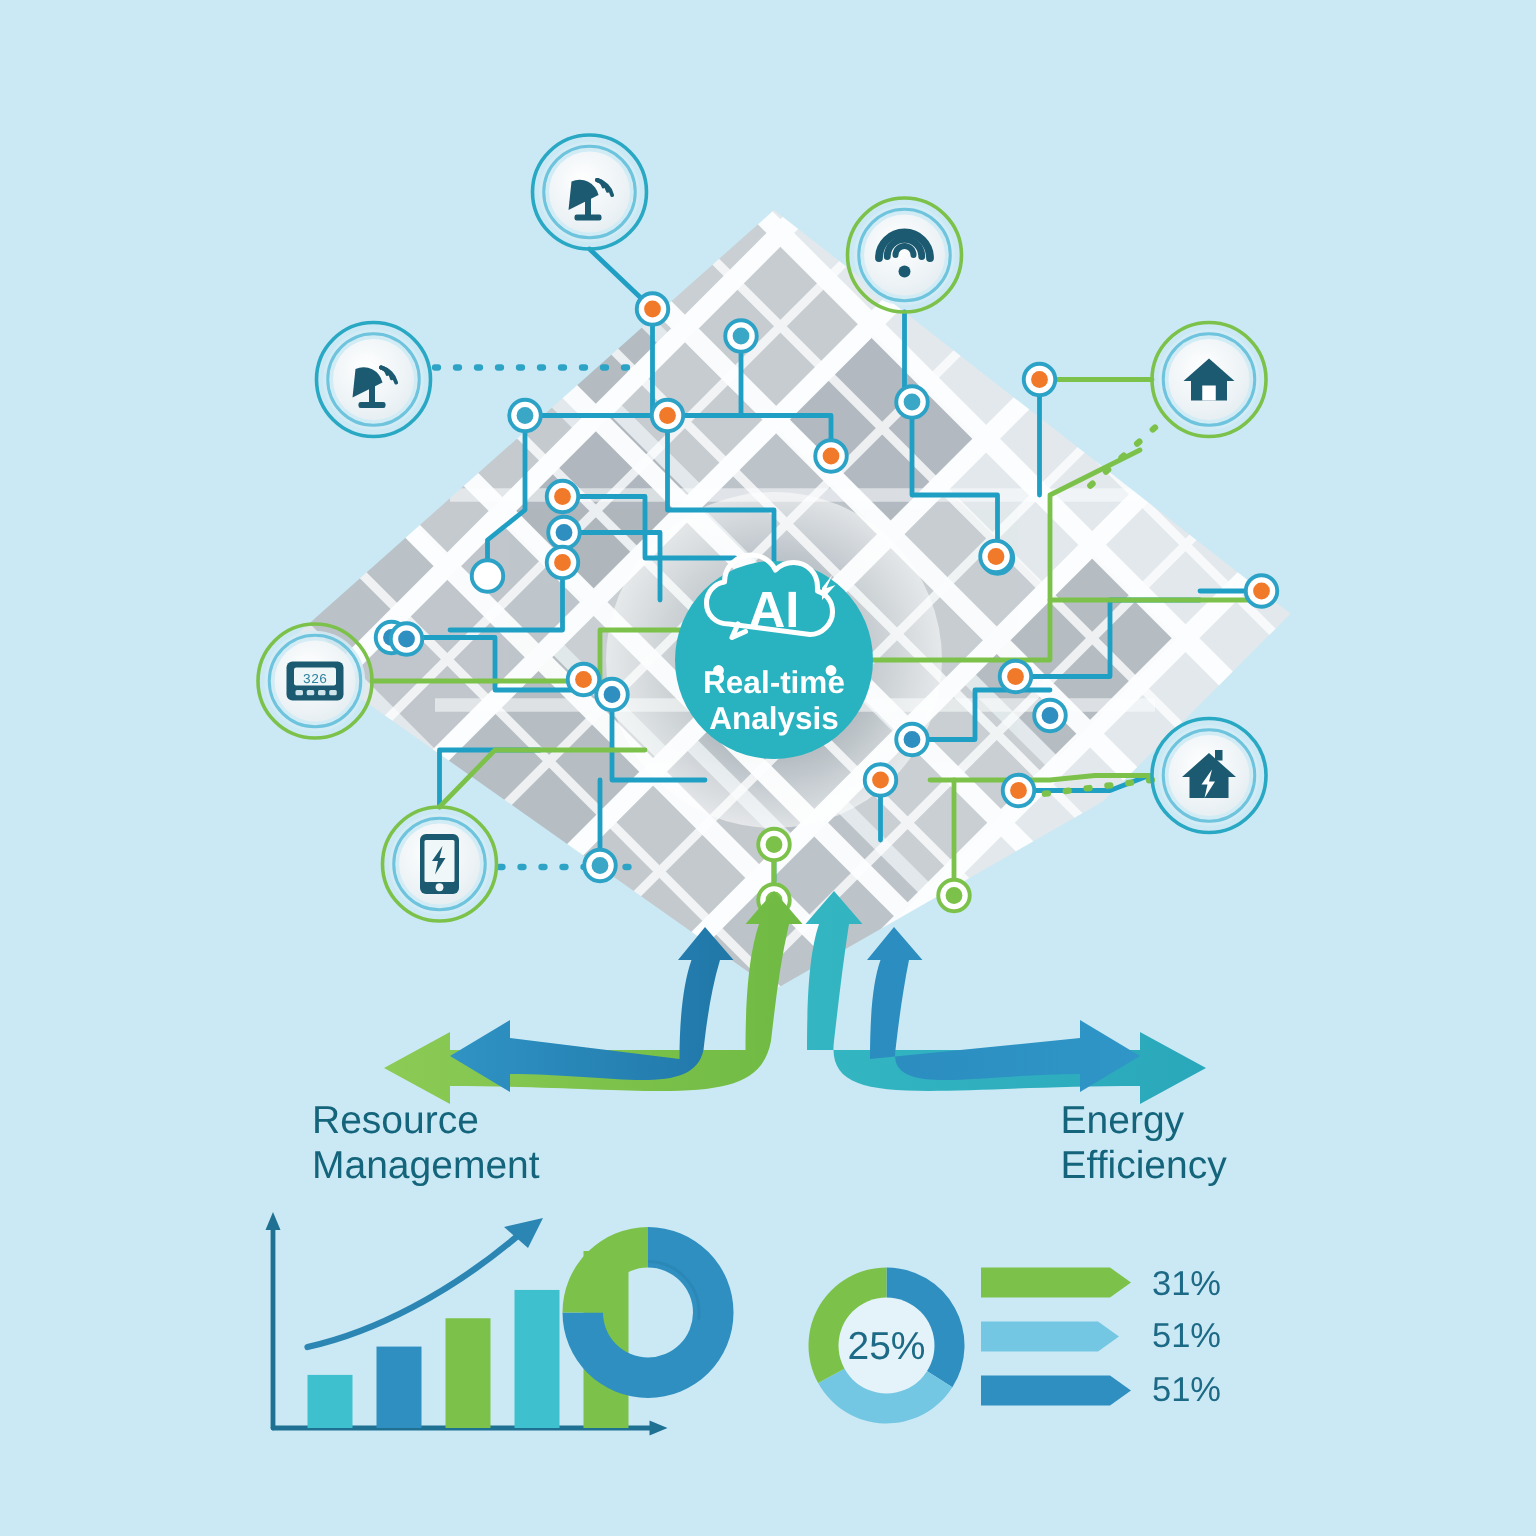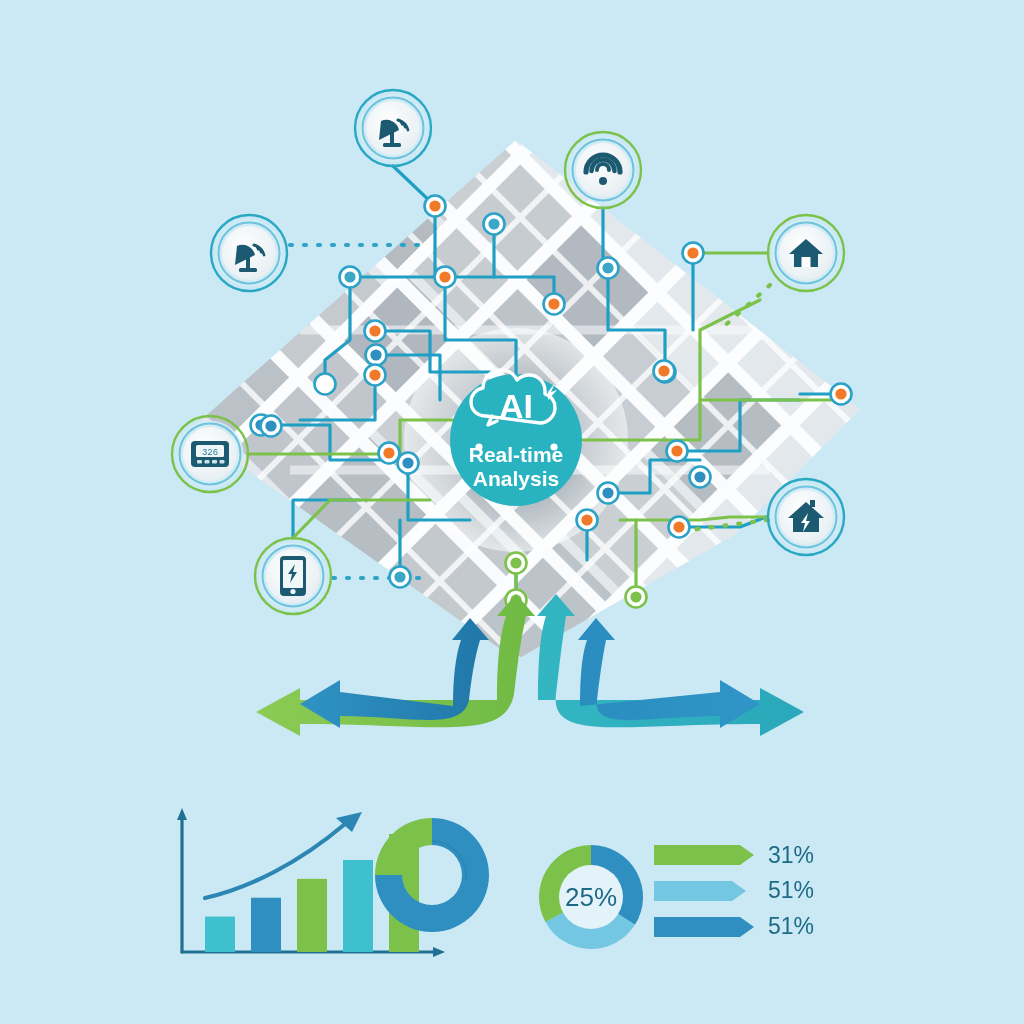--- a/index.html
+++ b/index.html
@@ -509,18 +509,22 @@
     <g id="hbar-group">
         <path d="M654,845 L740,845 L754,855
              L740,865 L654,865 Z" fill="#7cc24a"></path>
         <path d="M654,881 L732,881 L746,891
              L732,901 L654,901 Z" fill="#74c7e3"></path>
         <path d="M654,917 L740,917 L754,927
              L740,937 L654,937 Z" fill="#2e8fc0"></path>
       </g>
   </svg>
 
+  <div class="lbl" id="label-resource">Resource
+Management</div>
+  <div class="lbl" id="label-energy">Energy
+Efficiency</div>
 
   <div class="pct" id="pct0">31%</div>
   <div class="pct" id="pct1">51%</div>
   <div class="pct" id="pct2">51%</div>
 
 </div>
 
 </body></html>

